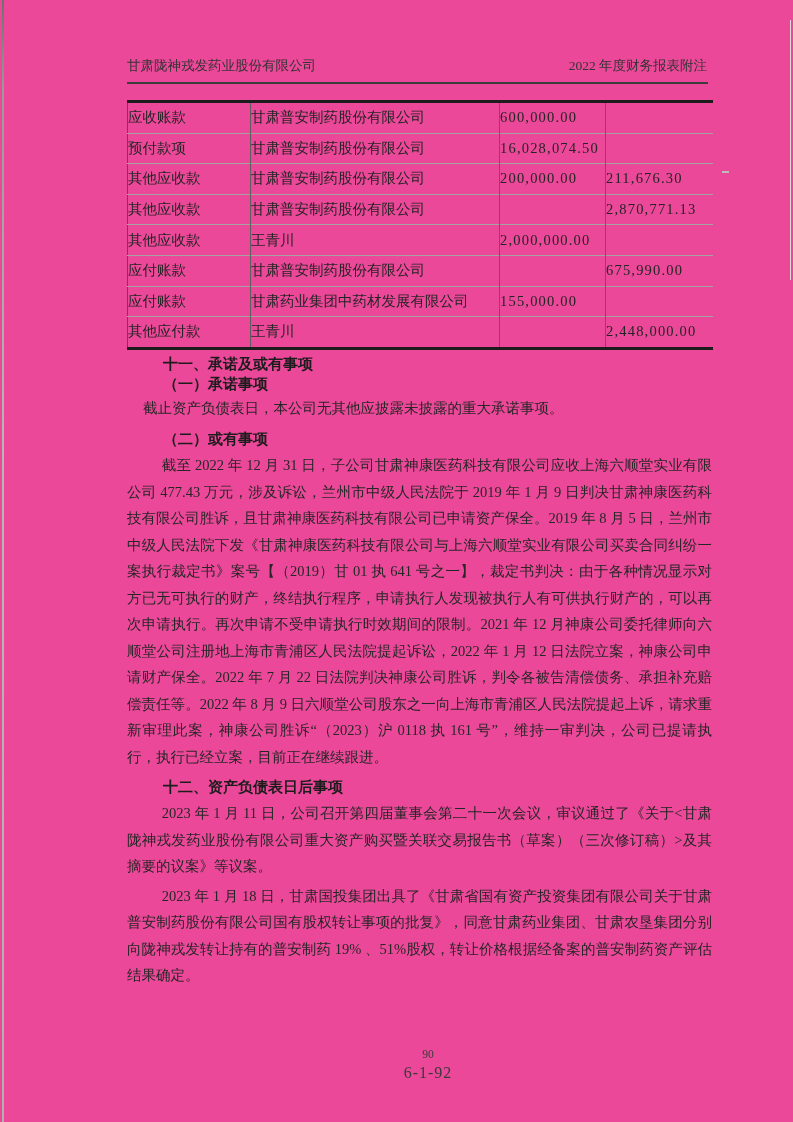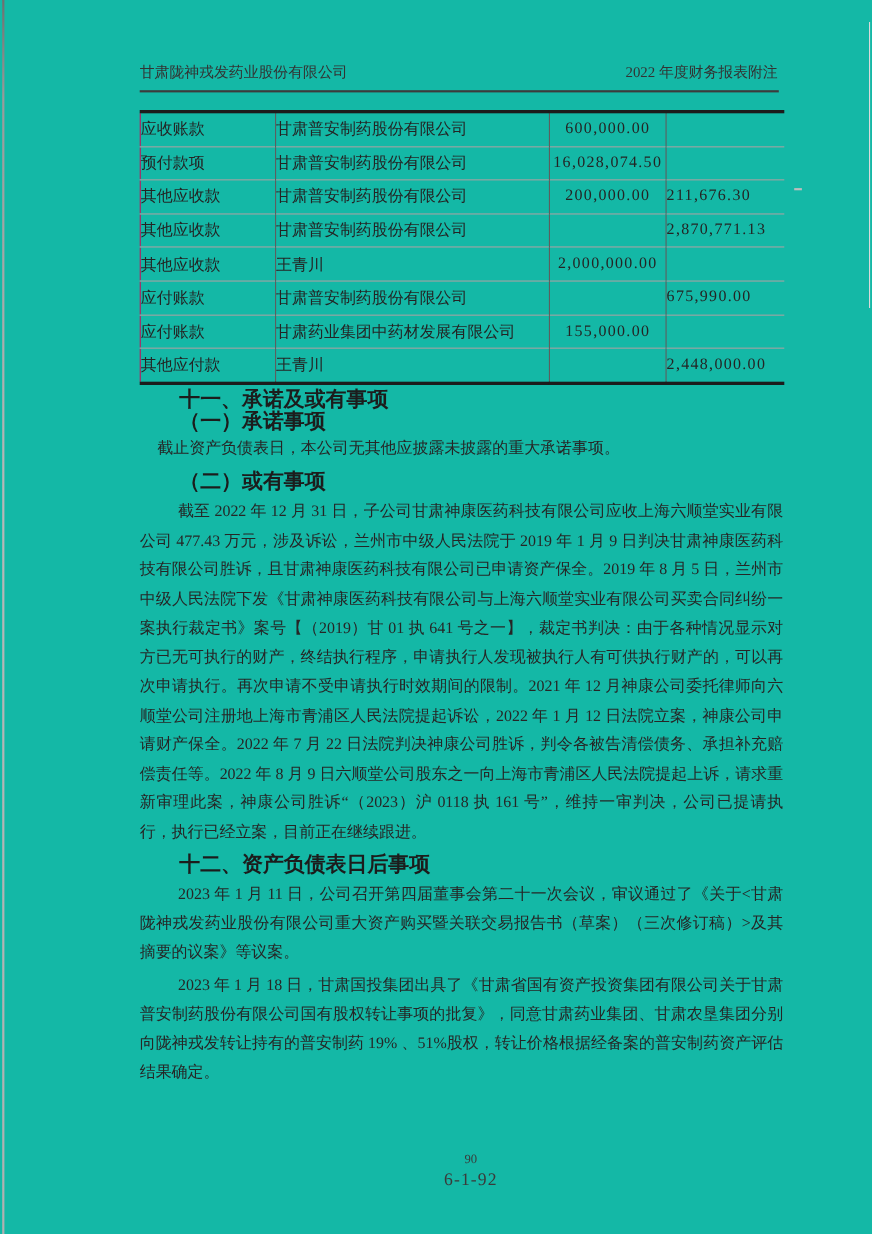--- a/index.html
+++ b/index.html
@@ -4,21 +4,21 @@
 <style>
   html,body{margin:0;padding:0;}
   body{
     width:793px;height:1122px;
     background:#e9e9e9;
     font-family:"Liberation Serif","DejaVu Serif",serif;
   }
   .page{
     position:relative;
     width:793px;height:1122px;
-    background:#14b8a6;
+    background:#ec4899;
     overflow:hidden;
     color:#262626;
   }
   
   .scan-edge-left{
     position:absolute;left:2px;top:0;width:2px;height:1122px;
     background:linear-gradient(#6f6f6f 0%,#9a9a9a 8%,#b7b7b7 40%,#b0b0b0 100%);
   }
   .scan-edge-right{
     position:absolute;right:2px;top:20px;width:1px;height:260px;
@@ -45,29 +45,29 @@
     border-left:1px solid #be185d;
   }
   table.rel td{
     height:29.6px;padding:0;vertical-align:middle;
     border-top:1px solid #a3a3a3;
     overflow:hidden;white-space:nowrap;
   }
   table.rel tr:first-child td{border-top:none;}
   td.c-item{padding-left:9px;border-right:1px solid #5e5e5e;}
   td.c-party{padding-left:11px;border-right:1px solid #5e5e5e;}
-  td.c-amt1{text-align:center;padding-right:7px;border-right:1px solid #5e5e5e;letter-spacing:1.2px;}
+  td.c-amt1{text-align:left;padding-right:7px;border-right:1px solid #5e5e5e;letter-spacing:1.2px;}
   td.c-amt2{text-align:left;padding-right:3px;letter-spacing:1.2px;}
   
   .flow{
     position:absolute;left:127px;top:345px;width:585px;
     font-size:14.5px;line-height:26.5px;color:#262626;
   }
   .flow .h{
-    font-weight:bold;font-size:19px;line-height:20px;color:#1c1c1c;
+    font-weight:bold;font-size:15px;line-height:20px;color:#1c1c1c;
     padding-left:36px;
   }
   #h11{margin-top:9px;}
   #h11a{}
   p.intro{margin:4px 0 0 0;line-height:21px;text-indent:16px;}
   #h11b{margin-top:10px;}
   p.para{
     margin:3px 0 0 0;
     text-align:justify;text-justify:inter-character;
     text-indent:2.4em;

